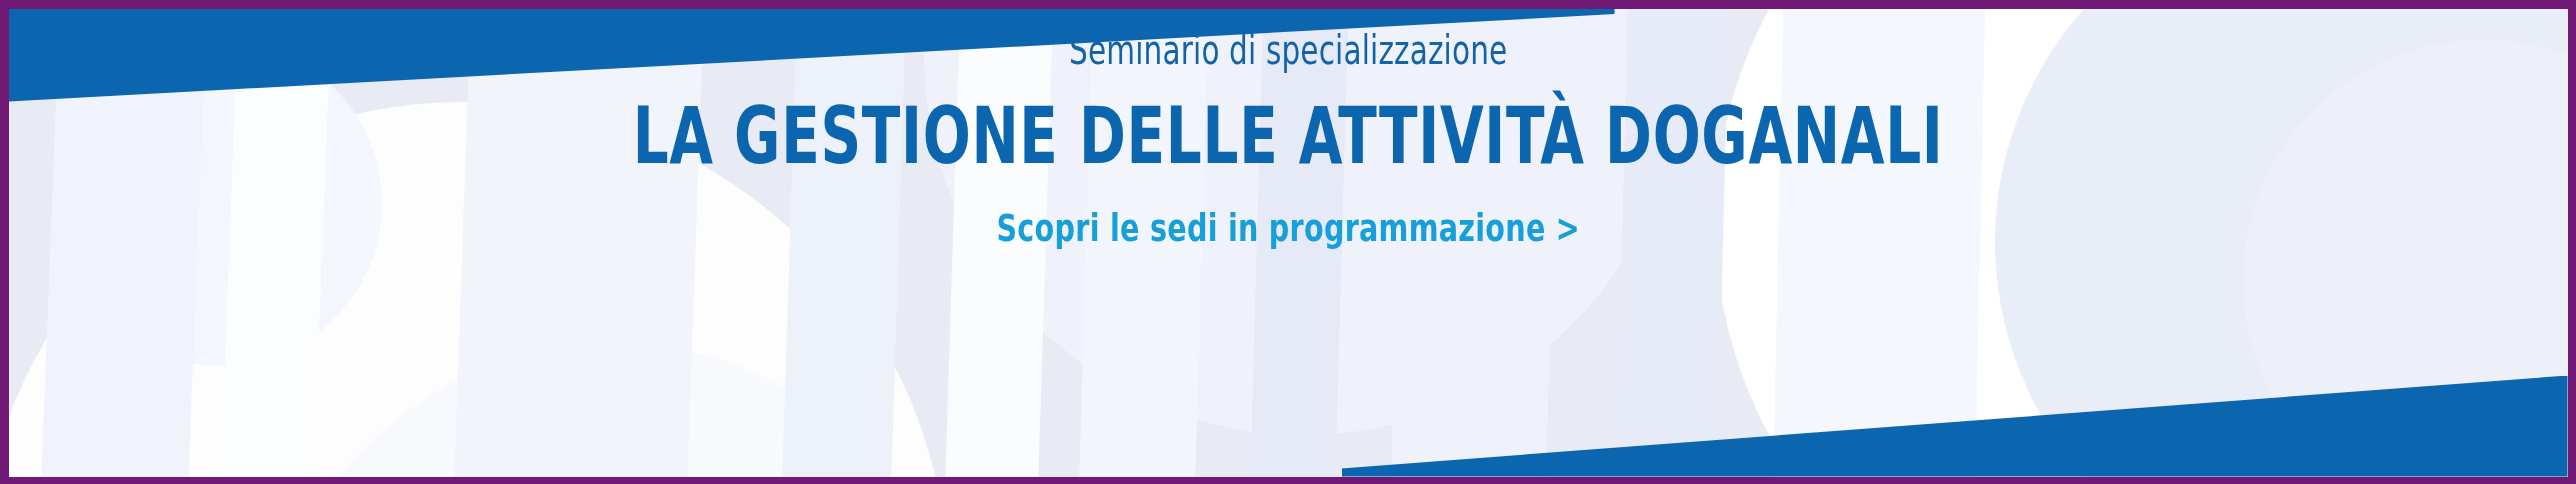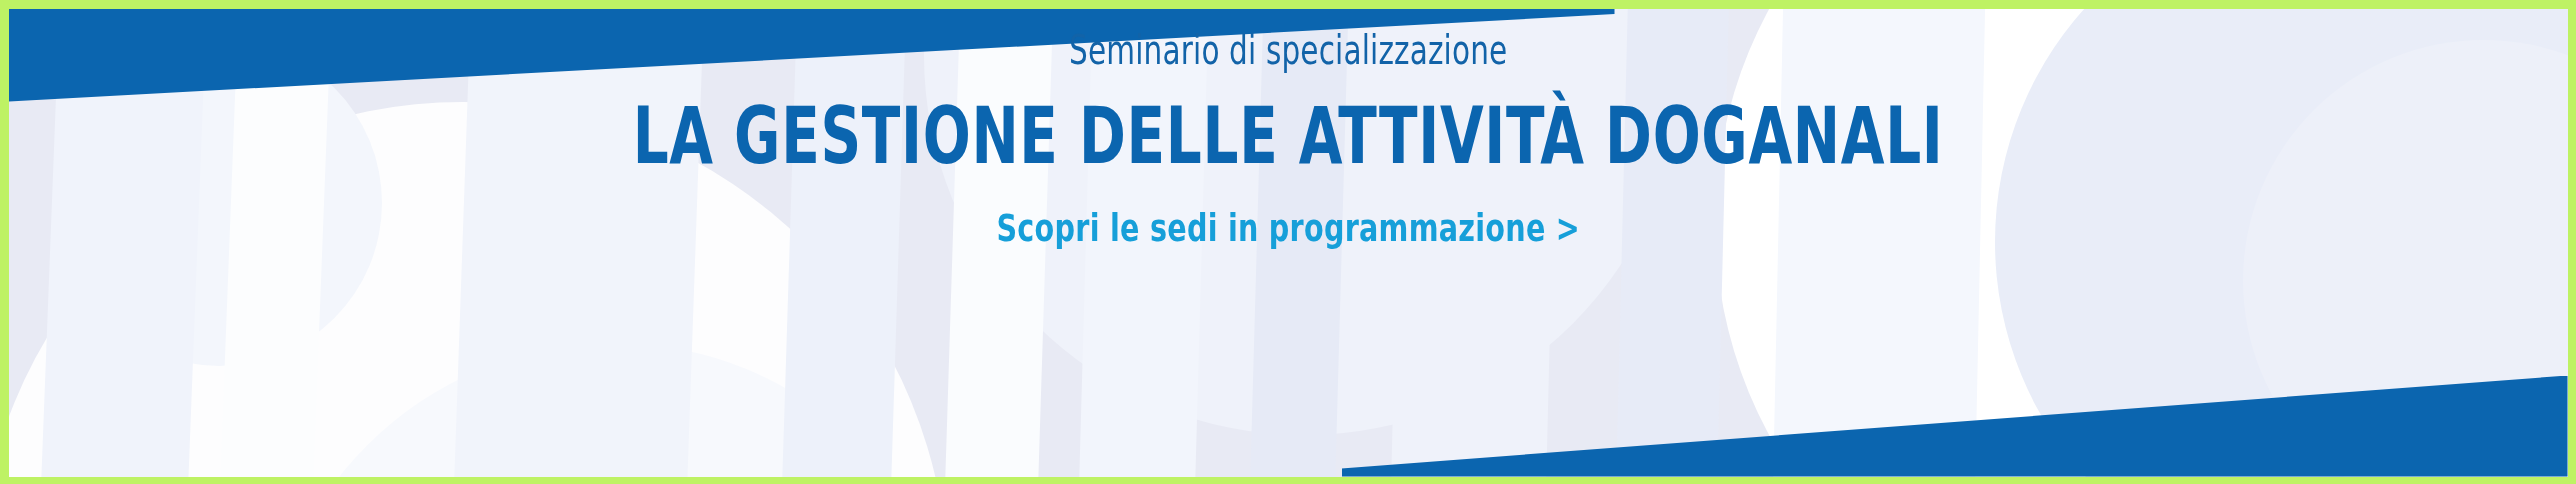--- a/index.html
+++ b/index.html
@@ -8,21 +8,21 @@
     width:2576px; height:485px;
     background:#ffffff;
     font-family:"Liberation Sans", sans-serif;
     overflow:hidden;
   }
 
   
   .banner{
     position:relative;
     width:2576px; height:485px;
-    background:#bef264;          
+    background:#701a75;          
     overflow:hidden;
   }
 
   
   .panel{
     position:absolute;
     left:8.5px; top:8.5px;
     width:2559px; height:468px;
     background:#E8EAF4;
     overflow:hidden;

